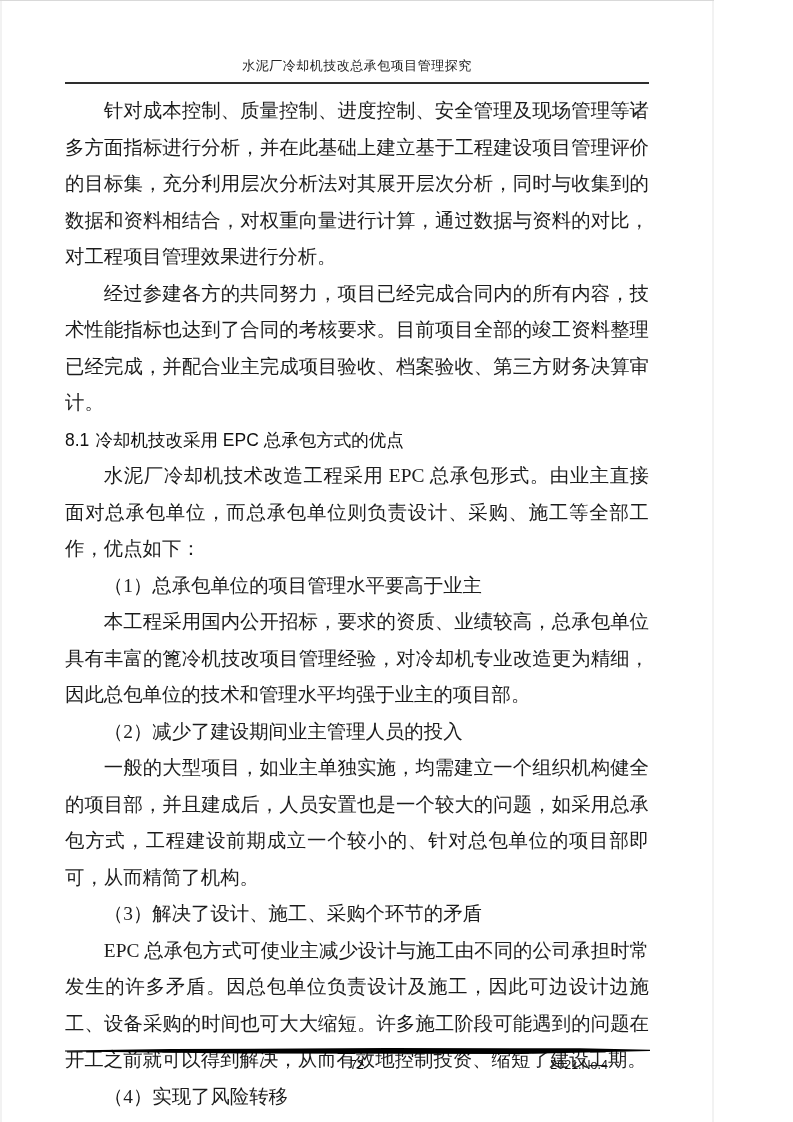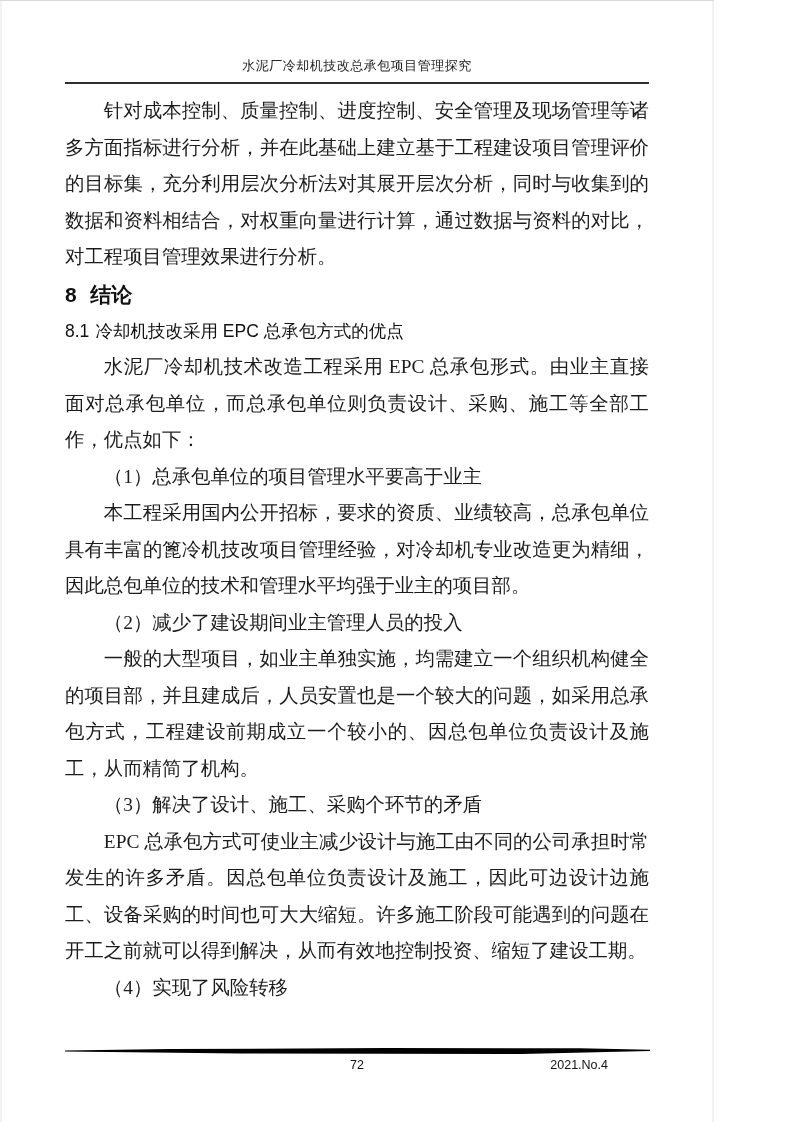--- a/index.html
+++ b/index.html
@@ -80,27 +80,27 @@
 </style>
 </head>
 <body>
 
 <div class="page">
 
   <div class="running-header">水泥厂冷却机技改总承包项目管理探究</div>
 
   <div class="content">
     <p class="indent">针对成本控制、质量控制、进度控制、安全管理及现场管理等诸多方面指标进行分析，并在此基础上建立基于工程建设项目管理评价的目标集，充分利用层次分析法对其展开层次分析，同时与收集到的数据和资料相结合，对权重向量进行计算，通过数据与资料的对比，对工程项目管理效果进行分析。</p>
-    <div class="h1"><span class="num">8</span><span>结论</span></div>
+    <p class="indent">经过参建各方的共同努力，项目已经完成合同内的所有内容，技术性能指标也达到了合同的考核要求。目前项目全部的竣工资料整理已经完成，并配合业主完成项目验收、档案验收、第三方财务决算审计。</p>
     <div class="h2"><span class="num">8.1</span><span>冷却机技改采用 EPC 总承包方式的优点</span></div>
     <p class="indent">水泥厂冷却机技术改造工程采用 EPC 总承包形式。由业主直接面对总承包单位，而总承包单位则负责设计、采购、施工等全部工作，优点如下：</p>
     <p class="indent">（1）总承包单位的项目管理水平要高于业主</p>
     <p class="indent">本工程采用国内公开招标，要求的资质、业绩较高，总承包单位具有丰富的篦冷机技改项目管理经验，对冷却机专业改造更为精细，因此总包单位的技术和管理水平均强于业主的项目部。</p>
     <p class="indent">（2）减少了建设期间业主管理人员的投入</p>
-    <p class="indent">一般的大型项目，如业主单独实施，均需建立一个组织机构健全的项目部，并且建成后，人员安置也是一个较大的问题，如采用总承包方式，工程建设前期成立一个较小的、因总包单位负责设计及施工，从而精简了机构。</p>
+    <p class="indent">一般的大型项目，如业主单独实施，均需建立一个组织机构健全的项目部，并且建成后，人员安置也是一个较大的问题，如采用总承包方式，工程建设前期成立一个较小的、针对总包单位的项目部即可，从而精简了机构。</p>
     <p class="indent">（3）解决了设计、施工、采购个环节的矛盾</p>
     <p class="indent">EPC 总承包方式可使业主减少设计与施工由不同的公司承担时常发生的许多矛盾。因总包单位负责设计及施工，因此可边设计边施工、设备采购的时间也可大大缩短。许多施工阶段可能遇到的问题在开工之前就可以得到解决，从而有效地控制投资、缩短了建设工期。</p>
     <p class="indent">（4）实现了风险转移</p>
   </div>
 
   <div class="footer-rule"></div>
 
   <div class="footer-text">
     <span class="page-number">72</span>
     <span class="issue-number">2021.No.4</span>

